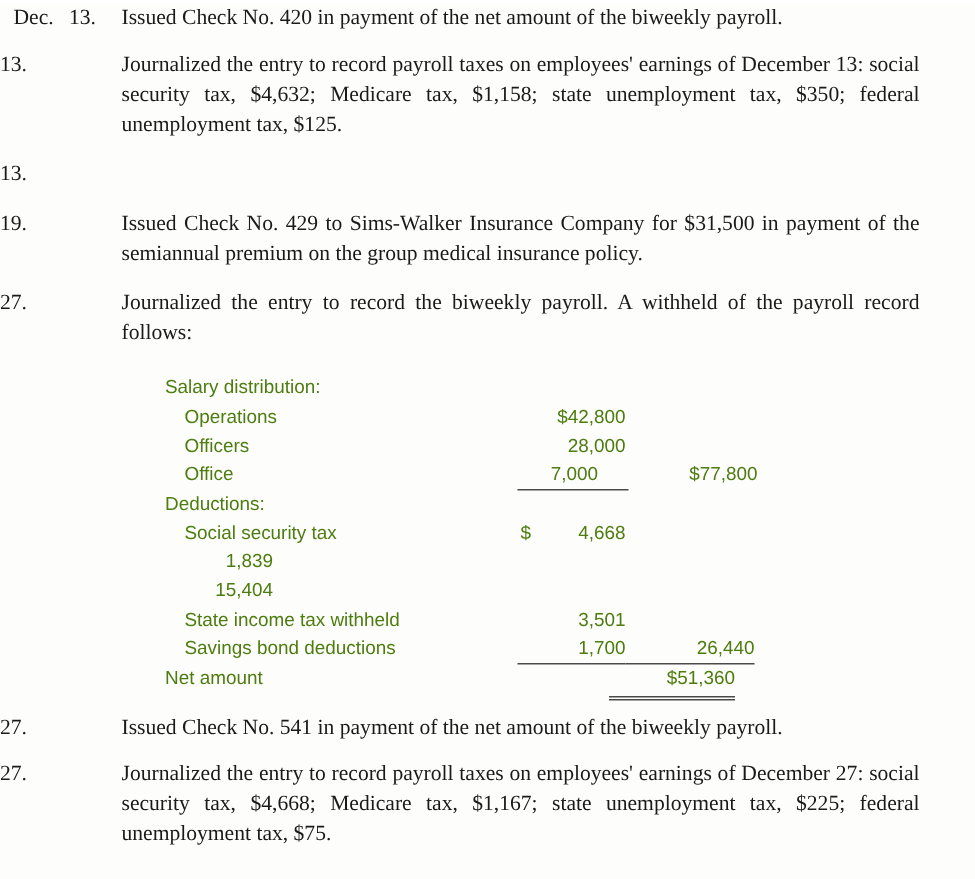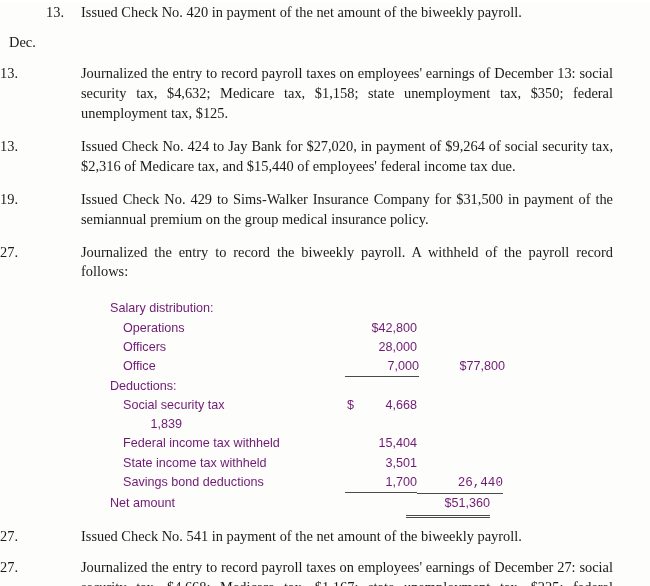--- a/index.html
+++ b/index.html
@@ -33,21 +33,20 @@
     line-height: 1.385;
     font-family: "Liberation Serif", serif;
   }
   .entry-month {
     width: 46px;
     text-align: left;
     padding-left: 9px;
     box-sizing: border-box;
     flex: 0 0 auto;
     white-space: nowrap;
-    margin-top: 30px;
   }
   .entry-day {
     width: 0px;
     flex: 0 0 auto;
     text-align: left;
     white-space: nowrap;
   }
   .entry.with-month .entry-day {
     width: 26px;
   }
@@ -75,21 +74,21 @@
   .sp-2  { margin-top: 13px; }
   .sp-3  { margin-top: 14px; }
 
   
   .payroll {
     margin-top: 17px;
     margin-left: 110px;
     font-family: "Liberation Sans", sans-serif;
     font-size: 12.6px;
     line-height: 1.52;
-    color: #701a75;
+    color: #4d7c0f;
     position: relative;
     width: 365px;
   }
   .prow {
     display: flex;
     align-items: baseline;
     white-space: nowrap;
   }
   .plabel {
     flex: 0 0 auto;
@@ -133,21 +132,20 @@
         <div class="entry-month">Dec.</div>
         <div class="entry-day">13.</div>
         <div class="entry-body nojust">Issued Check No. 420 in payment of the net amount of the biweekly payroll.</div>
       </div>
       <div class="entry sp-1 indent-a">
         <div class="entry-day">13.</div>
         <div class="entry-body">Journalized the entry to record payroll taxes on employees' earnings of December 13: social security tax, $4,632; Medicare tax, $1,158; state unemployment tax, $350; federal unemployment tax, $125.</div>
       </div>
       <div class="entry sp-2 indent-a">
         <div class="entry-day">13.</div>
-        <div class="entry-body">Issued Check No. 424 to Jay Bank for $27,020, in payment of $9,264 of social security tax, $2,316 of Medicare tax, and $15,440 of employees' federal income tax due.</div>
       </div>
       <div class="entry sp-2 indent-a">
         <div class="entry-day">19.</div>
         <div class="entry-body">Issued Check No. 429 to Sims-Walker Insurance Company for $31,500 in payment of the semiannual premium on the group medical insurance policy.</div>
       </div>
       <div class="entry sp-2 indent-a">
         <div class="entry-day">27.</div>
         <div class="entry-body">Journalized the entry to record the biweekly payroll. A withheld of the payroll record follows:</div>
       </div>
     </div>
@@ -161,49 +159,48 @@
           <div class="pcol1"><span>$42,800</span></div>
           <div class="pcol2"></div>
         </div>
         <div class="prow">
           <div class="plabel sub">Officers</div>
           <div class="pcol1"><span>28,000</span></div>
           <div class="pcol2"></div>
         </div>
         <div class="prow">
           <div class="plabel sub">Office</div>
-          <div class="pcol1" style="border-bottom: 1px solid rgb(74, 74, 74); padding-left: 2px;"><span>7,000</span></div>
+          <div class="pcol1" style="border-bottom: 1px solid rgb(74, 74, 74); padding-left: 2px; text-align: center;"><span>7,000</span></div>
           <div class="pcol2">$77,800</div>
         </div>
         <div class="prow">
           <div class="plabel">Deductions:</div>
         </div>
         <div class="prow">
           <div class="plabel sub">Social security tax</div>
           <div class="pcol1"><span class="cur">$</span><span>4,668</span></div>
           <div class="pcol2"></div>
         </div>
         <div class="prow">
           <div class="pcol1"><span>1,839</span></div>
           <div class="pcol2"></div>
         </div>
         <div class="prow">
-          <div class="plabel sub">Federal income tax withheld</div>
           <div class="pcol1"><span>15,404</span></div>
           <div class="pcol2"></div>
         </div>
         <div class="prow">
           <div class="plabel sub">State income tax withheld</div>
           <div class="pcol1"><span>3,501</span></div>
           <div class="pcol2"></div>
         </div>
         <div class="prow">
           <div class="plabel sub">Savings bond deductions</div>
           <div class="pcol1" style="border-bottom: 1px solid rgb(74, 74, 74);"><span>1,700</span></div>
-          <div class="pcol2" style="border-bottom: 1px solid rgb(74, 74, 74); font-family: Liberation Mono, monospace;">26,440</div>
+          <div class="pcol2" style="border-bottom: 1px solid rgb(74, 74, 74);">26,440</div>
         </div>
         <div class="prow dbl">
           <div class="plabel">Net amount</div>
           <div class="pcol1"><span></span></div>
           <div class="pcol2">$51,360</div>
         </div>
       </div>
     </div>
   <div id="entries-bottom">
       <div class="entry sp-3 indent-a">

